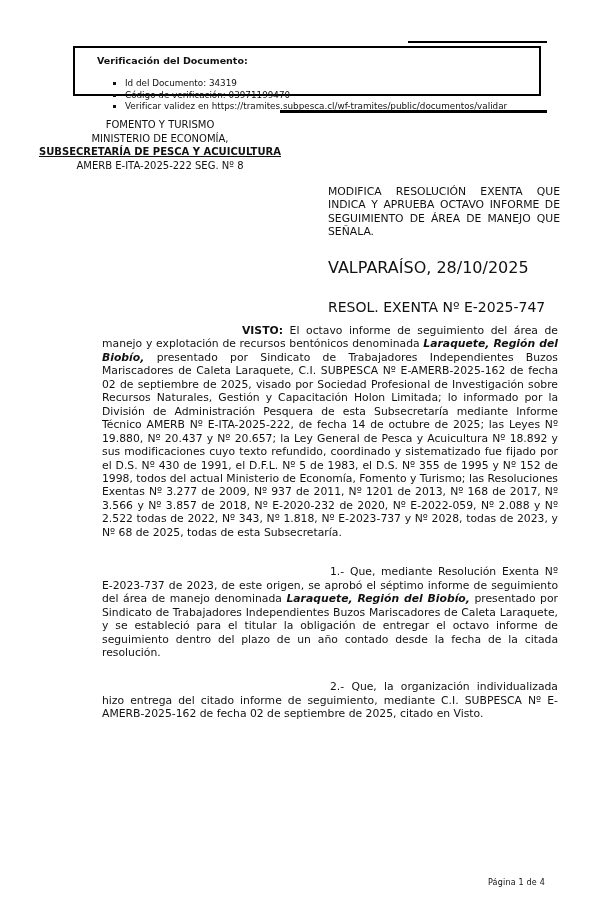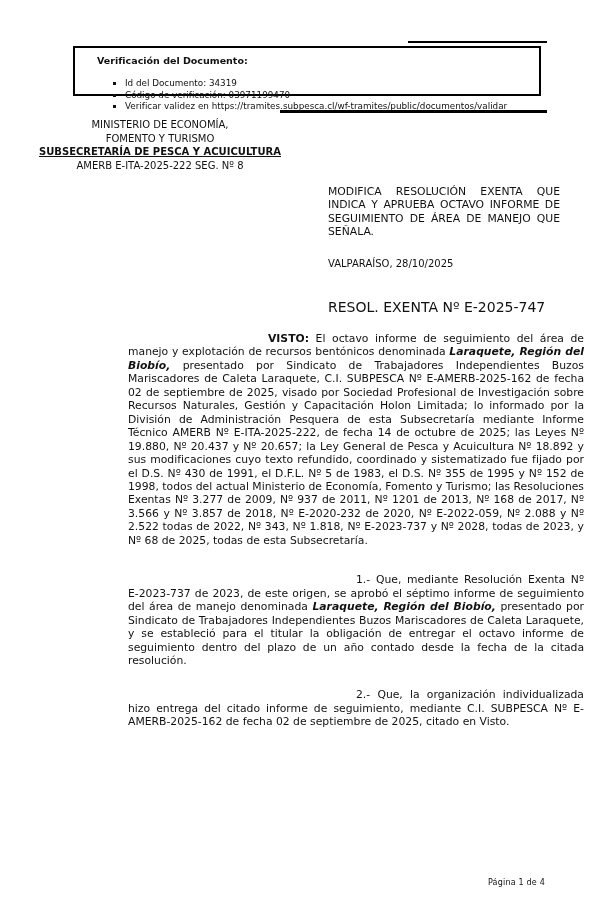--- a/index.html
+++ b/index.html
@@ -41,30 +41,29 @@
   }
   .letterhead .org { font-weight: bold; text-decoration: underline; }
 
   
   .subject-block {
     position: absolute;
     left: 328px; top: 185px; width: 232px;
     font-size: 10.8px; line-height: 13.3px;
     text-align: justify;
   }
-  .place-date { position: absolute; left: 328px; top: 258px; font-size: 10px; text-align: right; }
+  .place-date { position: absolute; left: 328px; top: 258px; font-size: 16px; text-align: right; }
   .resol-number { position: absolute; left: 328px; top: 299px; font-size: 14px; }
 
   
   .doc-body {
     position: absolute;
-    left: 102px; top: 332px; width: 456px;
+    left: 102px; top: 324px; width: 456px;
     font-size: 10.8px; line-height: 13.45px;
     text-align: justify;
-    margin-left: 26px;
   }
   .doc-body p { margin: 0; }
   .para-visto { text-indent: 140px; margin-bottom: 26px !important; }
   .considerando-heading {
     font-weight: bold; font-size: 11px;
     margin: 0 0 24px 228px;
     text-align: left;
   }
   .para-numbered { text-indent: 228px; margin-bottom: 21px !important; }
   .b { font-weight: bold; }
@@ -89,22 +88,22 @@
   <div class="verify-box">
     <div class="verify-title">Verificación del Documento:</div>
     <ul class="verify-list">
         <li>Id del Documento: 34319</li>
         <li>Código de verificación: 03971199470</li>
         <li>Verificar validez en https://tramites.subpesca.cl/wf-tramites/public/documentos/validar</li>
       </ul>
   </div>
 
   <div class="letterhead">
+    <div>FOMENTO Y TURISMO</div>
     <div>MINISTERIO DE ECONOMÍA,</div>
-    <div>FOMENTO Y TURISMO</div>
     <div class="org">SUBSECRETARÍA DE PESCA Y ACUICULTURA</div>
     <div>AMERB E-ITA-2025-222 SEG. Nº 8</div>
   </div>
 
   <div class="subject-block">MODIFICA RESOLUCIÓN EXENTA QUE INDICA Y APRUEBA OCTAVO INFORME DE SEGUIMIENTO DE ÁREA DE MANEJO QUE SEÑALA.</div>
 
   <div class="place-date">VALPARAÍSO, 28/10/2025</div>
 
   <div class="resol-number">RESOL. EXENTA Nº E-2025-747</div>
 

